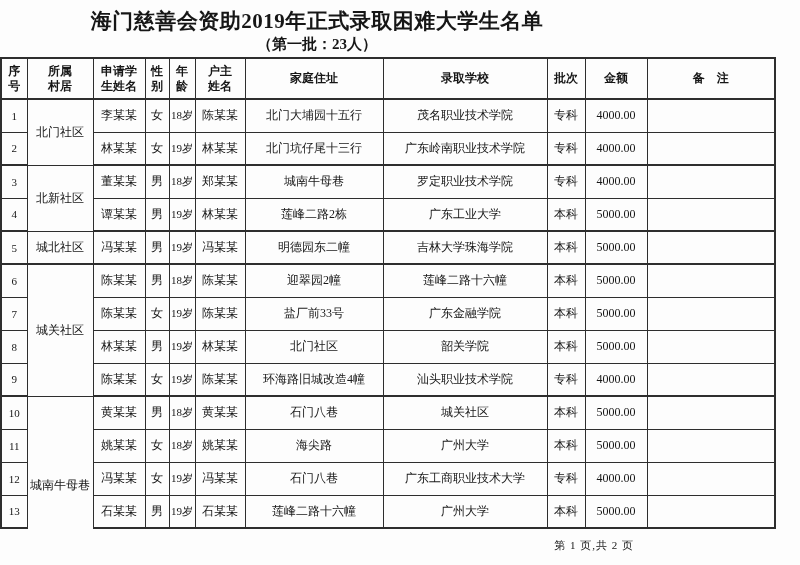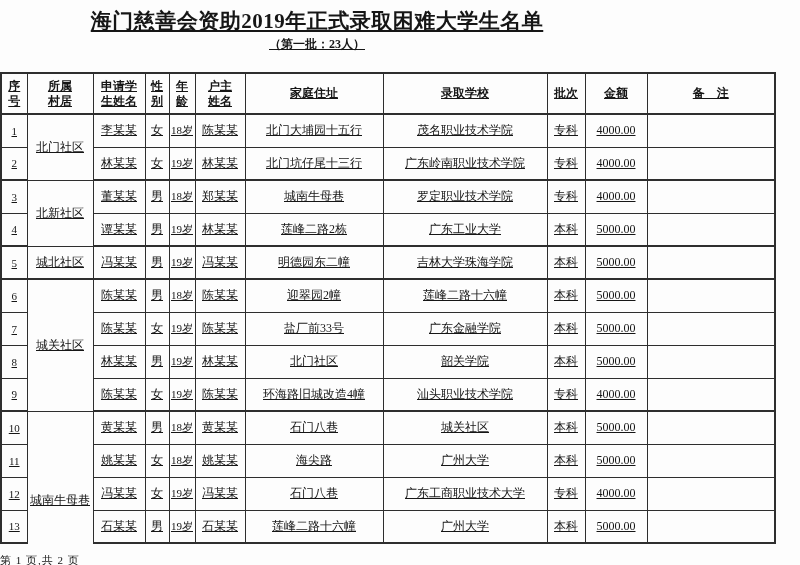--- a/index.html
+++ b/index.html
@@ -4,35 +4,35 @@
 <style>
   * { box-sizing: border-box; }
   html, body {
     margin: 0; padding: 0;
     width: 800px; height: 565px;
     background: #fdfdfd;
     color: #161616;
     font-family: "Liberation Serif", "DejaVu Serif", serif;
     overflow: hidden;
   }
-  .page { width: 634px; height: 565px; padding-top: 8px; text-decoration: underline; }
+  .page { width: 634px; height: 565px; padding-top: 8px; }
   .doc-title {
     text-align: center;
     font-size: 21px;
     font-weight: 700;
     line-height: 26px;
     margin: 0;
     letter-spacing: 0.5px;
   }
   .doc-subtitle {
     text-align: center;
-    font-size: 12px;
+    font-size: 15px;
     font-weight: 700;
     line-height: 19px;
-    margin: 1px 0 18px 0;
+    margin: 1px 0 3px 0;
   }
   table.roster {
     border-collapse: collapse;
     table-layout: fixed;
     width: 774px;
     margin: 0 auto;
     border: 2px solid #2e2e2e;
   }
   .roster th, .roster td {
     border: 1px solid #2e2e2e;
@@ -51,21 +51,21 @@
     border-bottom-width: 2px;
   }
   .roster tbody td { font-size: 12px; }
   .cell-seq { font-size: 11px !important; }
   .cell-age { font-size: 11px !important; }
   tr.group-end > td { border-bottom-width: 2px; }
   td.village-cell { font-size: 12px; }
   td.open-bottom { border-bottom-style: hidden; }
   td.village-low { vertical-align: bottom; padding-bottom: 34px; }
   .page-footer {
-    text-align: left;
+    text-align: right;
     font-size: 11px;
     margin-top: 9px;
     letter-spacing: 1px;
   }
 </style>
 </head>
 <body>
 
 <div class="page">
 

